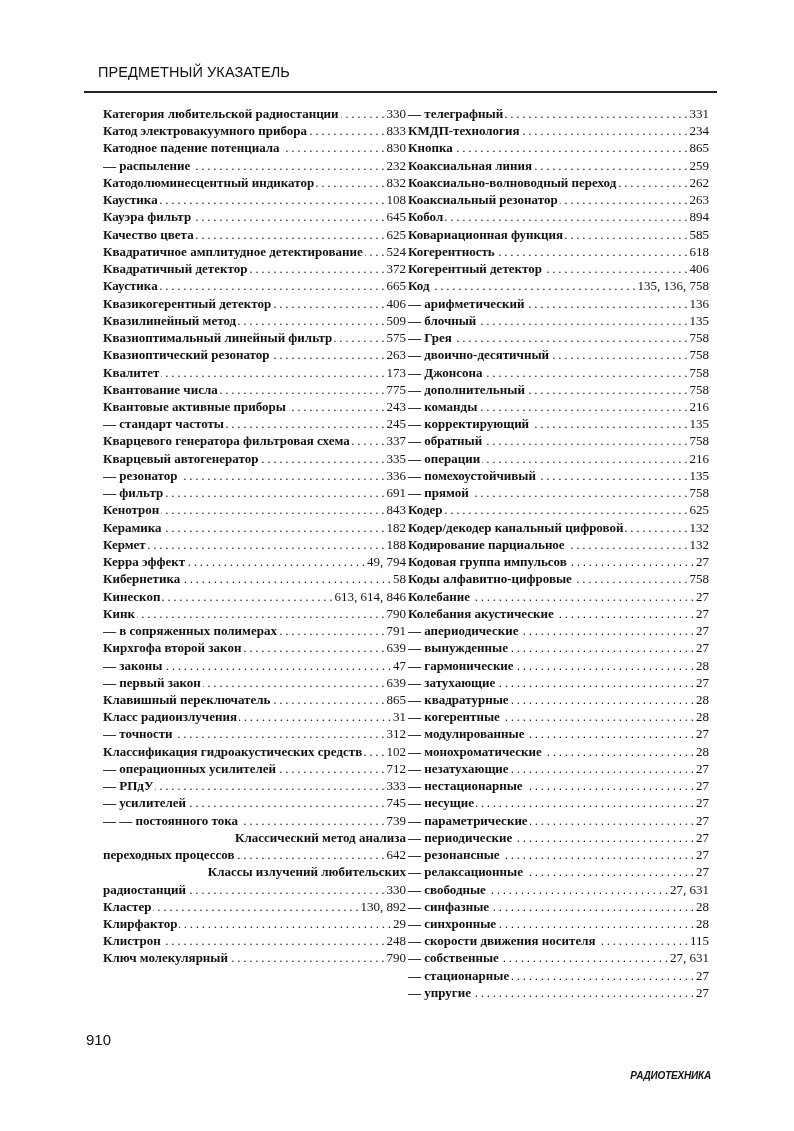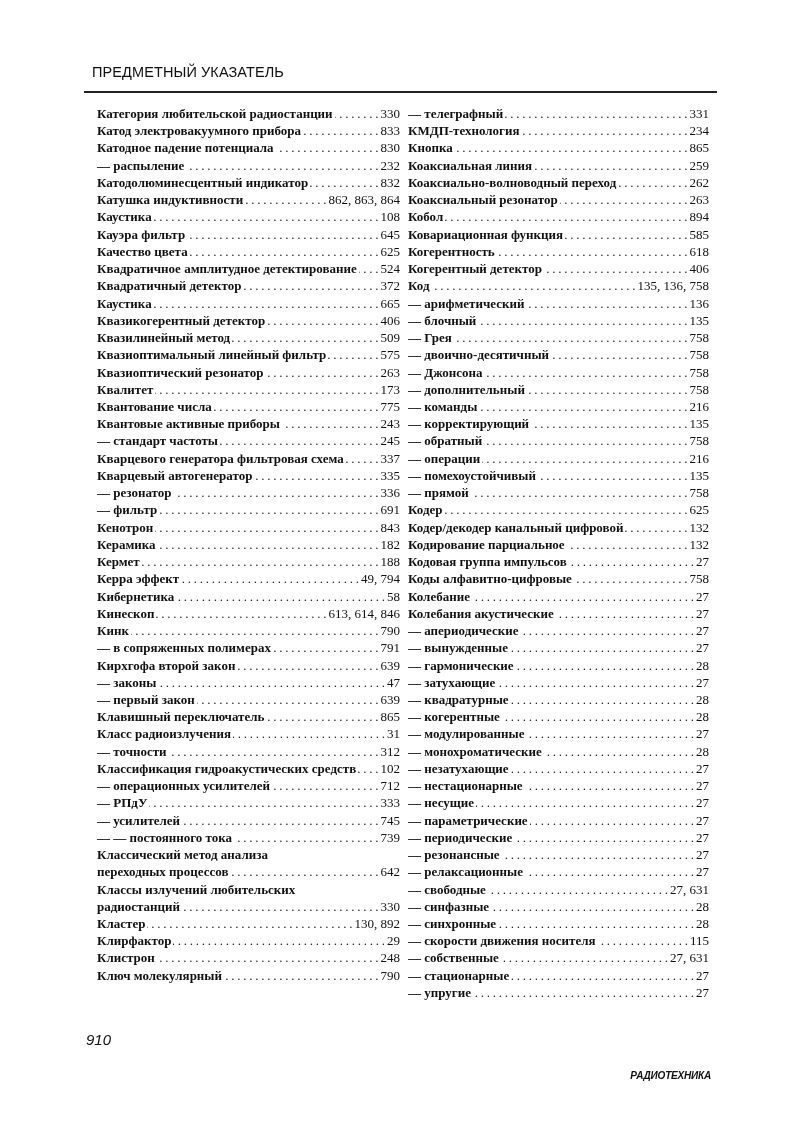--- a/index.html
+++ b/index.html
@@ -1,52 +1,52 @@
 <!DOCTYPE html>
 <html><head>
 <meta charset="utf-8">
 <style>
   html, body { margin: 0; padding: 0; background: #ffffff; }
   body { width: 794px; height: 1131px; position: relative; overflow: hidden; color: #111; }
   .page-header {
-    position: absolute; left: 92px; top: 64px; width: 630px;
+    position: absolute; left: 98px; top: 64px; width: 630px;
     font-family: "Liberation Sans", "DejaVu Sans", sans-serif;
     font-size: 14.5px; font-weight: normal; letter-spacing: 0.1px; color: #111;
   }
   .header-rule {
     position: absolute; left: 84px; top: 91px; width: 633px; height: 0;
     border-top: 2px solid #222;
   }
   .column {
     position: absolute; top: 105px; width: 303px;
     font-family: "Liberation Serif", "DejaVu Serif", serif;
     font-size: 13px; color: #111;
   }
-  .col-left { left: 97px; }
+  .col-left { left: 103px; text-align: right; }
   .col-right { left: 408px; width: 301px; text-align: right; }
   .entry {
     display: flex; align-items: baseline; height: 17.24px; line-height: 17.24px;
     white-space: nowrap; overflow: hidden;
   }
   .entry .term { flex: 0 0 auto; font-weight: bold; }
   .entry .leader {
     flex: 1 1 auto; overflow: hidden; margin: 0 2px;
     font-weight: normal; letter-spacing: 2.6px; color: #222;
   }
   .entry .leader::before {
     content: ". . . . . . . . . . . . . . . . . . . . . . . . . . . . . . . . . . . . . . . . . . . . . . . . . . . . . . . . . . . . . . . . . . . . . . . . . . . . . . . . . . . . . . . . . . . .";
     letter-spacing: 0; word-spacing: -0.5px;
   }
   .entry .leader { direction: rtl; text-align: left; }
   .entry .pages { flex: 0 0 auto; font-weight: normal; }
   .entry.wrapped-first { }
   .entry.wrapped-first .term { flex: 1 1 auto; }
   .page-number {
     position: absolute; left: 86px; top: 1031px;
-    font-family: "Liberation Sans", "DejaVu Sans", sans-serif; font-size: 15px; color: #111; font-style: italic;
+    font-family: "Liberation Sans", "DejaVu Sans", sans-serif; font-size: 15px; color: #111;
   }
   .book-title {
     position: absolute; right: 83px; top: 1070px;
     font-family: "Liberation Sans", "DejaVu Sans", sans-serif; font-size: 10px;
     font-style: italic; font-weight: bold; color: #111; letter-spacing: -0.2px; text-align: right;
   }
 </style>
 </head>
 <body>
 
@@ -73,25 +73,20 @@
       <span class="term">— распыление</span>
       <span class="leader"></span>
       <span class="pages">232</span>
     </div>
     <div class="entry">
       <span class="term">Катодолюминесцентный индикатор</span>
       <span class="leader"></span>
       <span class="pages">832</span>
     </div>
     <div class="entry">
-      <span class="term">Катушка индуктивности</span>
-      <span class="leader"></span>
-      <span class="pages">862, 863, 864</span>
-    </div>
-    <div class="entry">
       <span class="term">Каустика</span>
       <span class="leader"></span>
       <span class="pages">108</span>
     </div>
     <div class="entry">
       <span class="term">Кауэра фильтр</span>
       <span class="leader"></span>
       <span class="pages">645</span>
     </div>
     <div class="entry">

